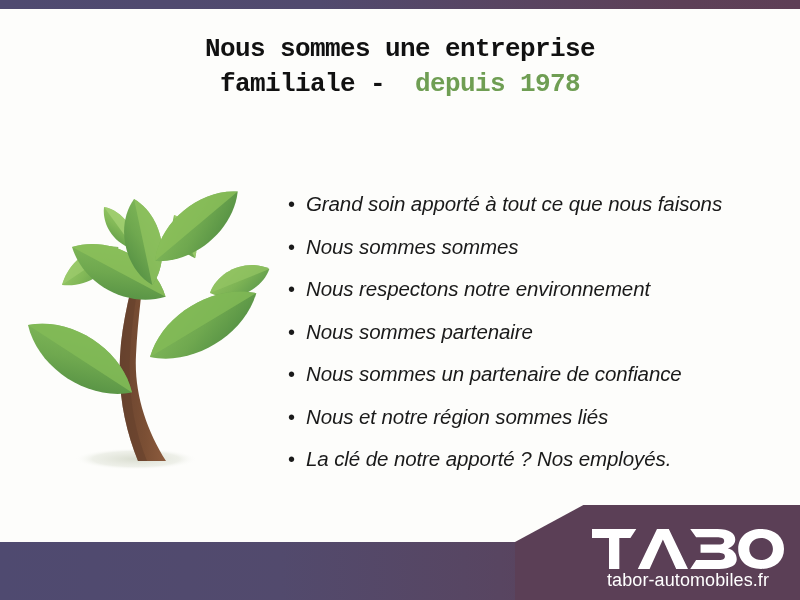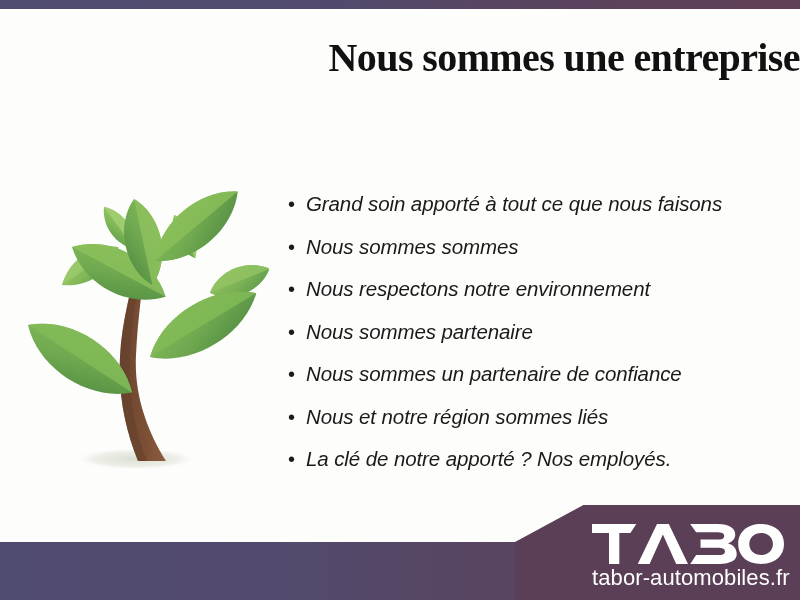--- a/index.html
+++ b/index.html
@@ -67,44 +67,43 @@
     display: block;
     height: 40px;
     width: 192px;
   }
 
   .logo-url {
     display: block;
     margin-top: 1px;
     color: #ffffff;
     font-family: "Liberation Sans", sans-serif;
-    font-size: 22px;
+    font-size: 18px;
     letter-spacing: 0.1px;
     white-space: nowrap;
     text-align: center;
   }
 
   
   .title-block {
     position: absolute;
     left: 0;
     top: 34px;
     width: 800px;
     text-align: center;
     line-height: 1.18;
   }
   .title-line {
     display: block;
-    font-family: Liberation Serif, serif;
+    font-family: Liberation Mono, monospace;
     font-weight: bold;
-    font-size: 40px;
+    font-size: 26px;
     letter-spacing: -0.6px;
     color: #111111;
     white-space: nowrap;
-    text-align: right;
   }
   .title-line-2 {
     margin-top: 4px;
   }
   .title-accent {
     color: #6f9e53;
   }
   .title-dash {
     color: #111111;
   }
@@ -151,20 +150,23 @@
 </style>
 </head>
 <body>
 
 <div id="slide">
 
   <div class="top-bar"></div>
 
   <div class="title-block">
     <span class="title-line title-line-1">Nous sommes une entreprise</span>
+    <span class="title-line title-line-2">
+      <span>familiale</span><span class="title-dash">&nbsp;</span><span class="title-dash">-</span><span>&nbsp;&nbsp;</span><span class="title-accent">depuis 1978</span>
+    </span>
   </div>
 
   <div class="tree">
     <svg viewBox="0 0 262 300" width="262" height="300" xmlns="http://www.w3.org/2000/svg">
       <defs>
         <linearGradient id="lgA" x1="0" y1="0" x2="1" y2="1">
           <stop offset="0%" stop-color="#93c463"></stop>
           <stop offset="50%" stop-color="#7eb455"></stop>
           <stop offset="100%" stop-color="#59964a"></stop>
         </linearGradient>

